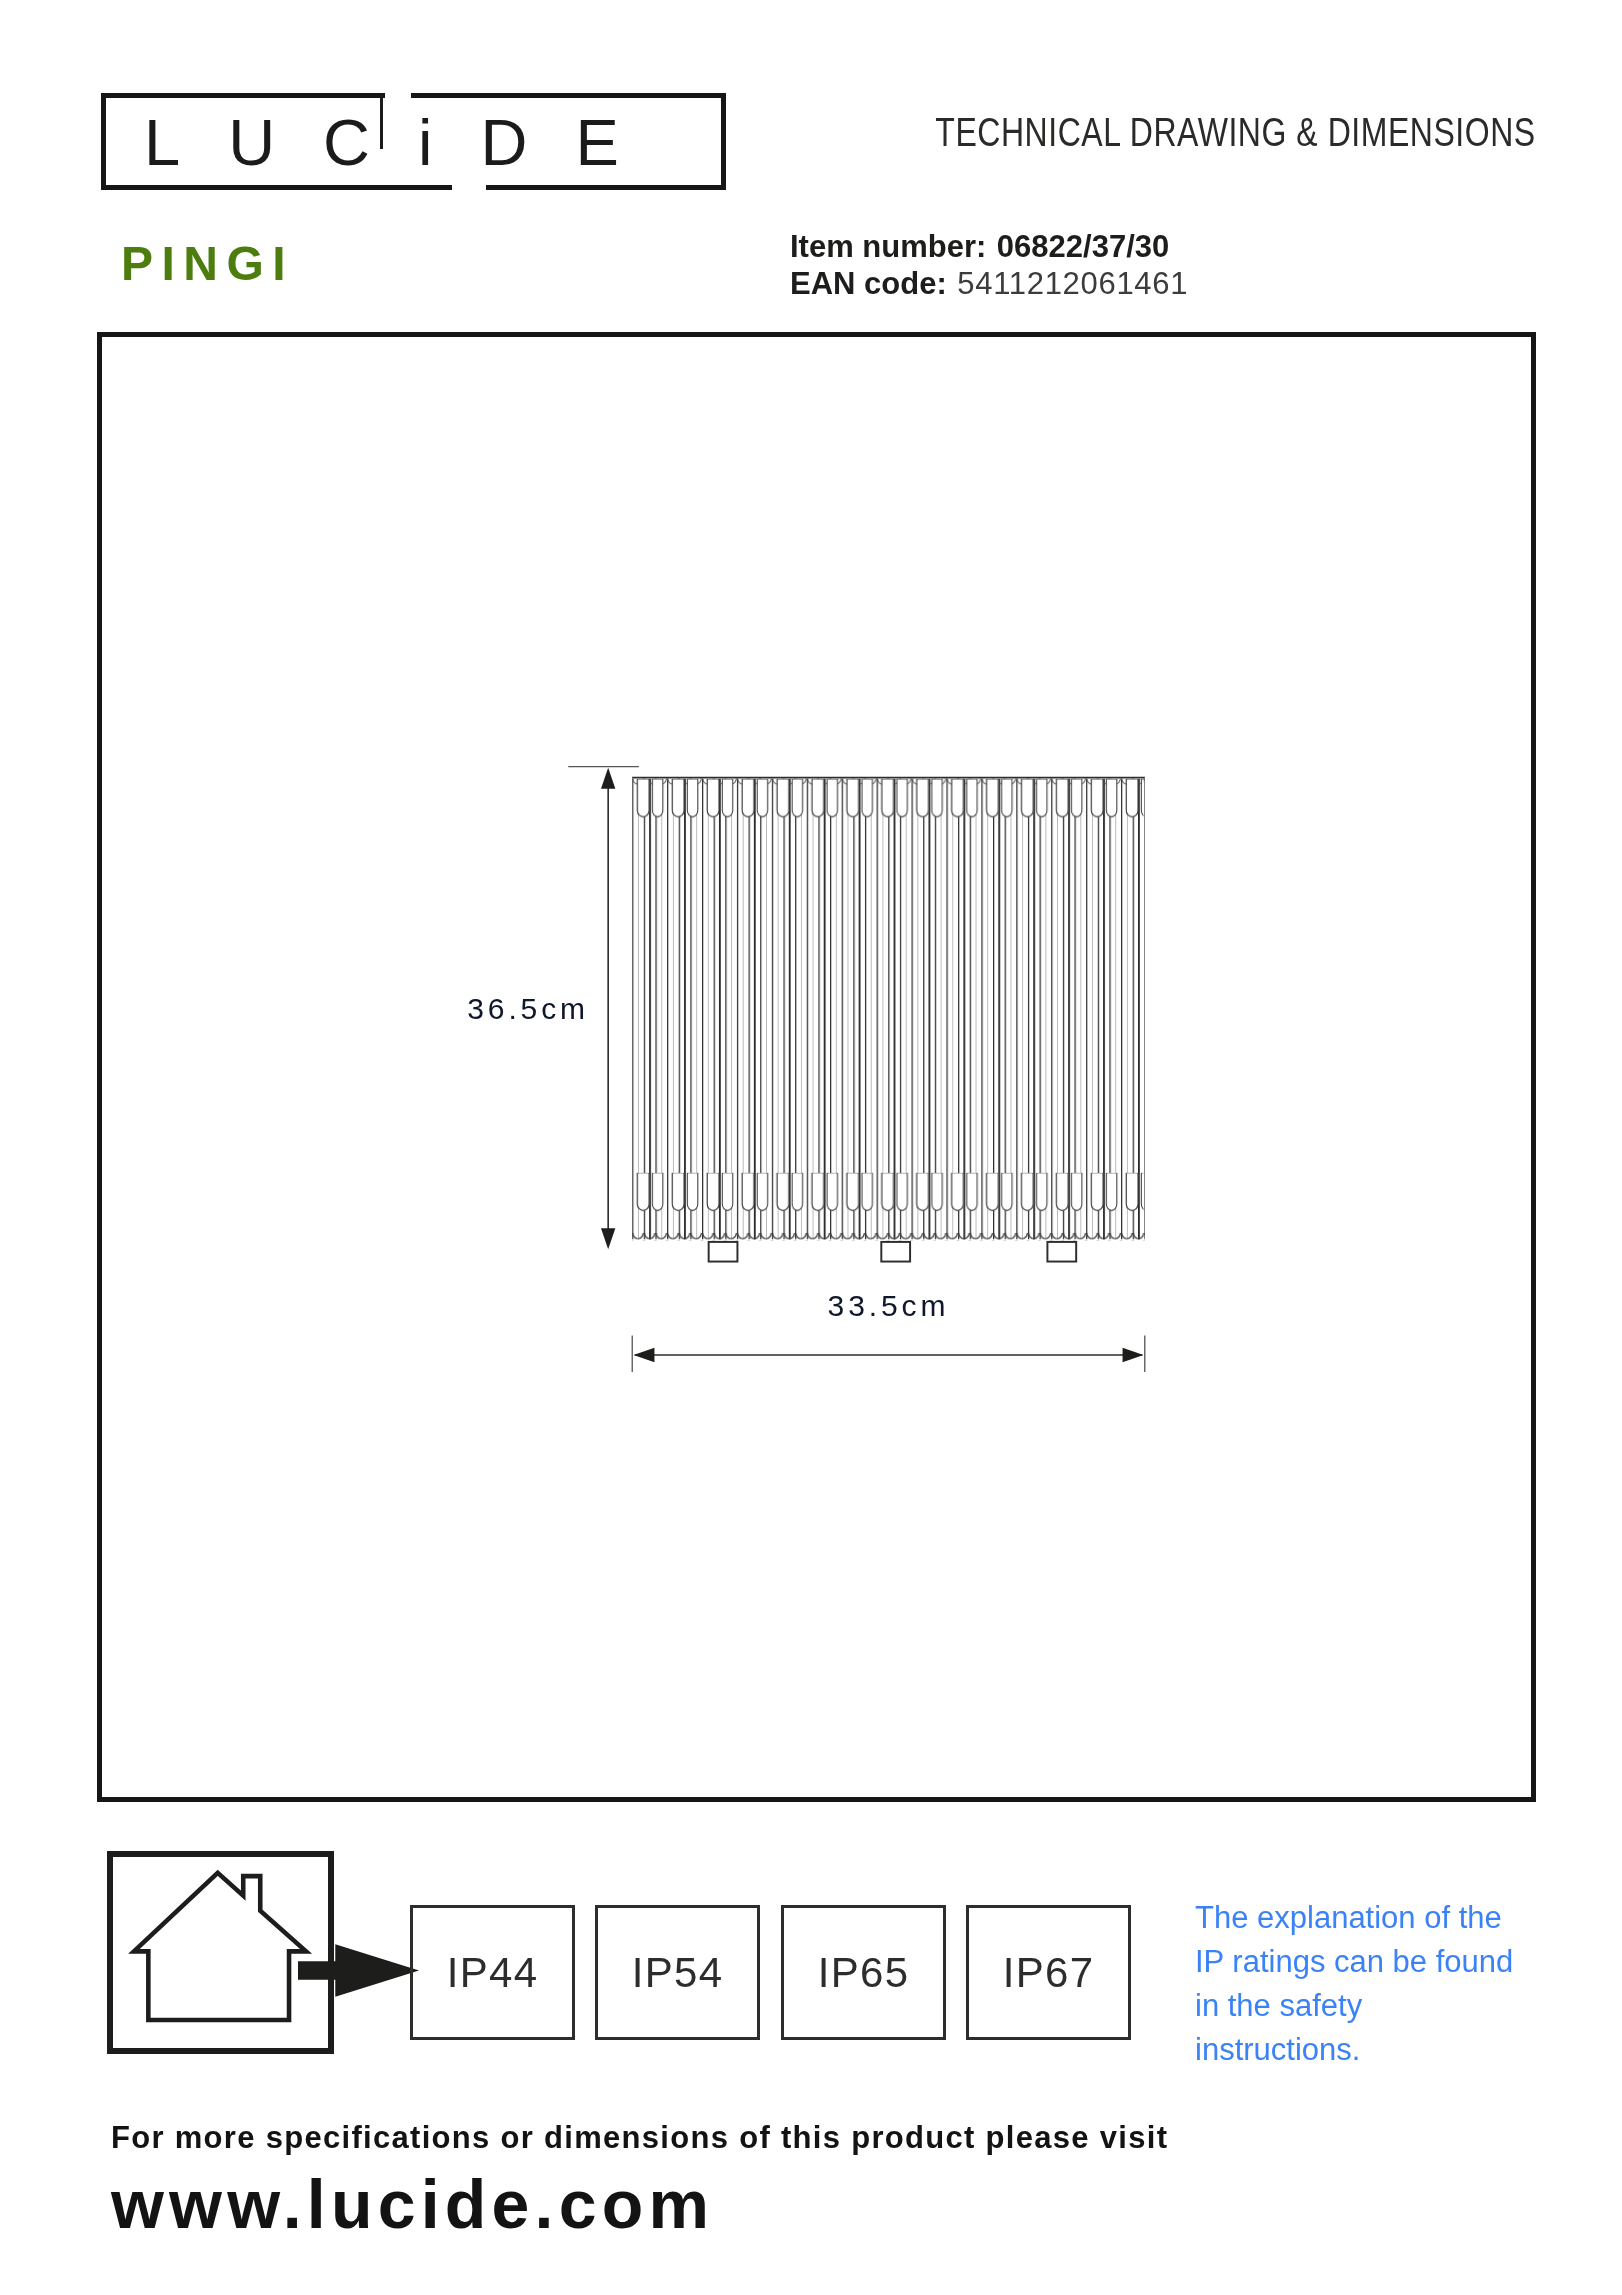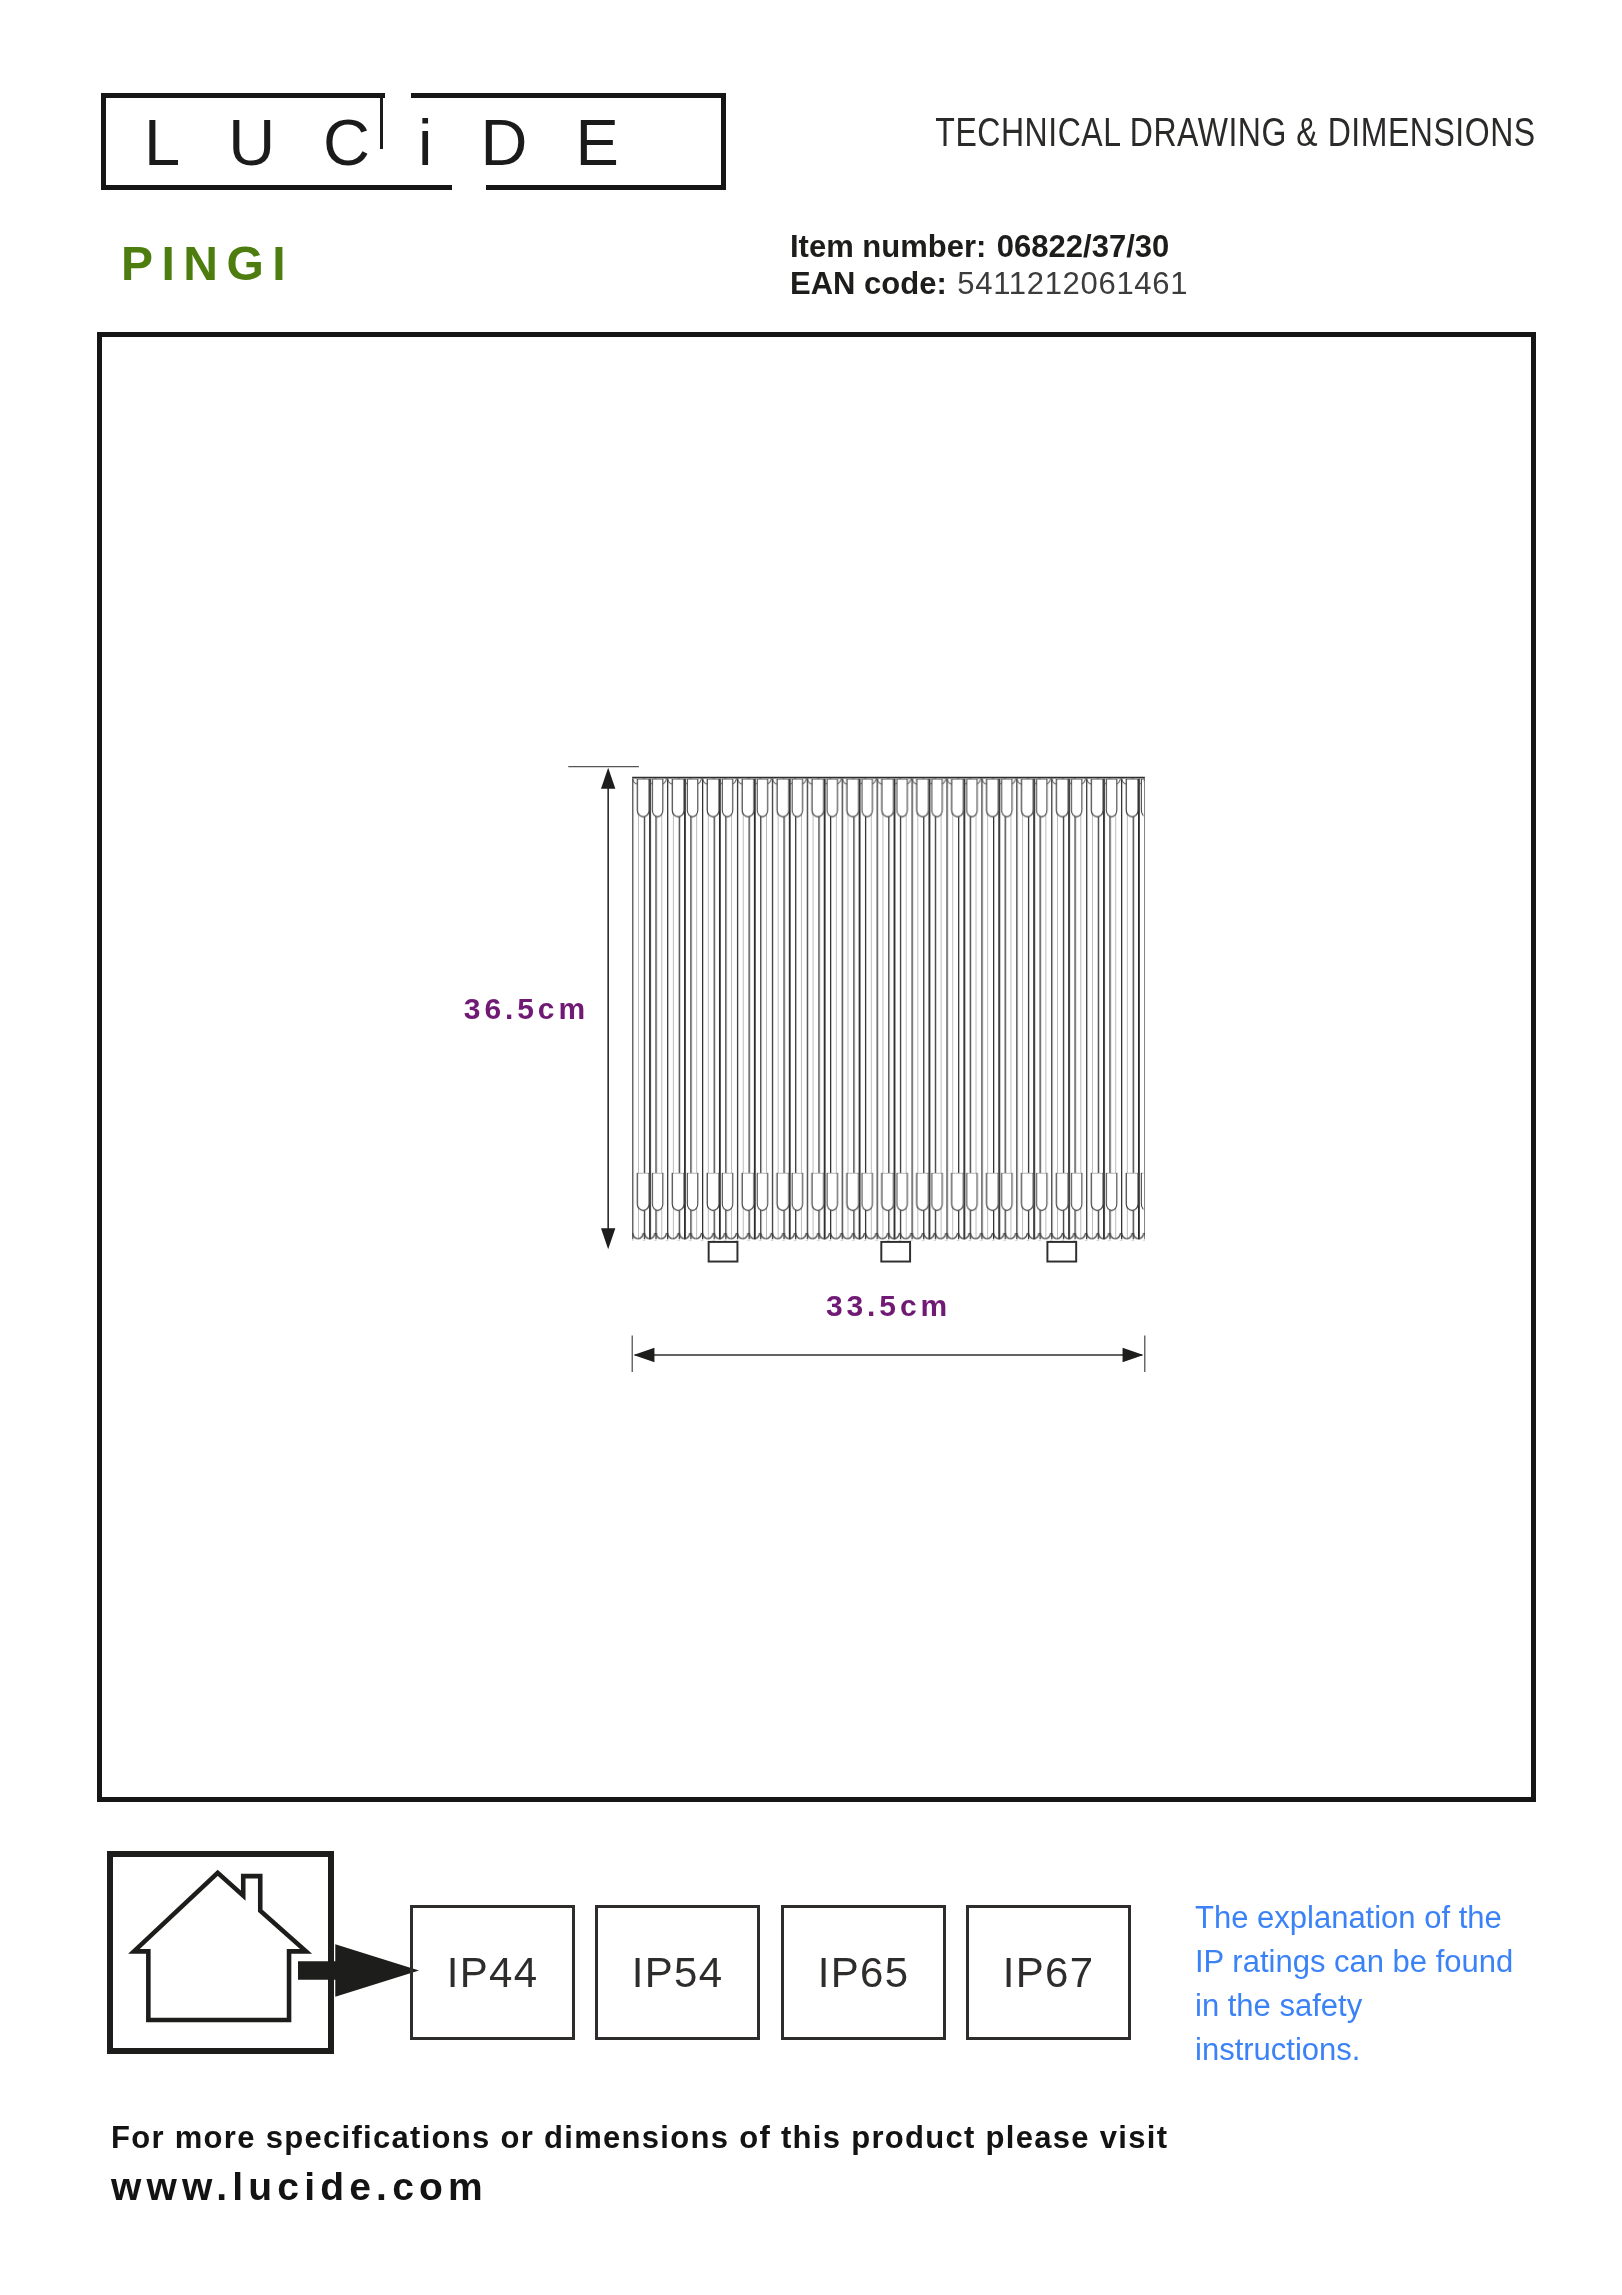--- a/index.html
+++ b/index.html
@@ -33,21 +33,21 @@
   .item-block{left:790px;top:228px;font-size:31px;line-height:37px;white-space:nowrap;}
   .b{font-weight:700;color:#1d1d1b;}
   .ean-value{font-weight:400;color:#3c3c3c;letter-spacing:0.7px;}
 
   
   .drawing-box{
     left:97px;top:332px;width:1439px;height:1470px;
     border:5.2px solid #161616;box-sizing:border-box;background:#fff;
   }
   .dim-label{
-    font-size:30px;font-weight:700;letter-spacing:3.9px;color:#701a75;white-space:nowrap;
+    font-size:30px;font-weight:400;letter-spacing:3.9px;color:#0f172a;white-space:nowrap;
   }
   .height-label{left:412px;top:992px;width:177px;text-align:right;}
   .width-label{left:627px;top:1289px;width:523px;text-align:center;}
 
   
   .house-box{
     left:107px;top:1851px;width:227px;height:203px;
     border:6.5px solid #1d1d1b;box-sizing:border-box;
   }
   .ip-box{
@@ -58,21 +58,21 @@
   .ip1{left:410px;} .ip2{left:595px;} .ip3{left:781px;} .ip4{left:966px;text-align:center;}
   .ip-note{
     left:1195px;top:1896px;font-size:31px;line-height:44px;font-weight:400;color:#3b82f6;
     white-space:nowrap;
   }
   .footer-line1{
     left:111px;top:2120px;font-size:31px;font-weight:700;letter-spacing:1.3px;color:#131313;
     white-space:nowrap;
   }
   .footer-site{
-    left:111px;top:2165px;font-size:39px;font-weight:700;letter-spacing:5.2px;color:#131313;
+    left:111px;top:2165px;font-size:68px;font-weight:700;letter-spacing:5.2px;color:#131313;
     white-space:nowrap;
   }
 </style>
 </head>
 <body>
 
 <div class="abs logo-box"></div>
 <div class="abs logo-gap-top"></div>
 <div class="abs logo-gap-bottom"></div>
 <div class="abs logo-text">LUCiDE</div>

